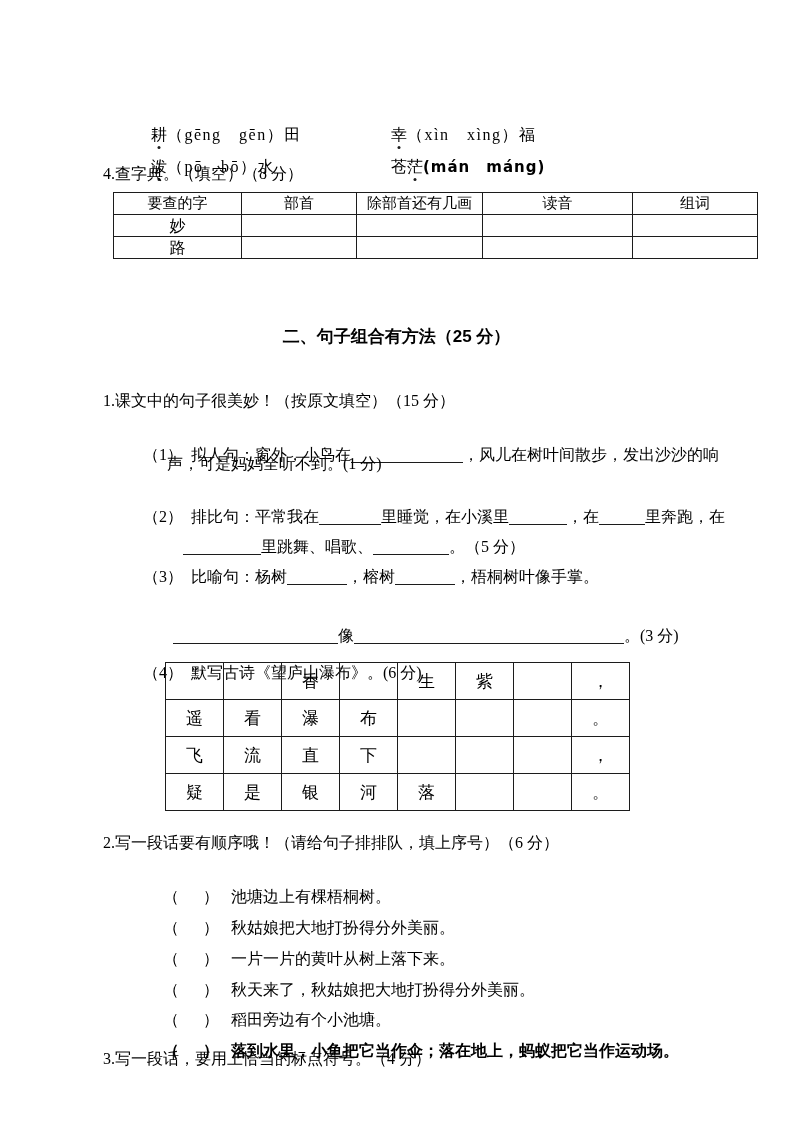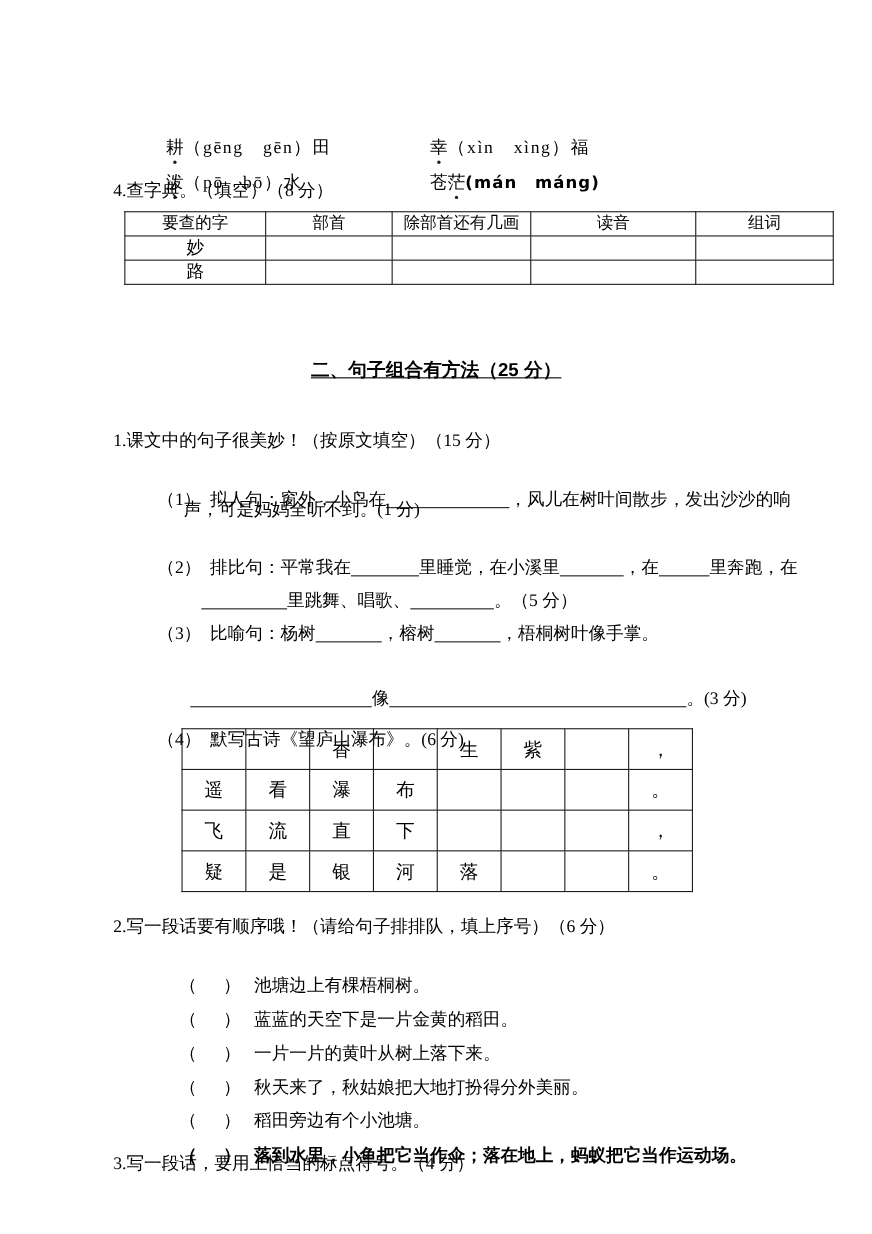--- a/index.html
+++ b/index.html
@@ -20,21 +20,21 @@
     content:""; position:absolute; left:50%; bottom:-4px;
     width:3px; height:3px; background:#1c1c1c; border-radius:50%;
     transform:translateX(-50%);
   }
   .pin { letter-spacing:1.5px; }
   .pin-sans { font-family:"DejaVu Sans","Liberation Sans",sans-serif; font-weight:bold; font-size:15px; letter-spacing:1px; }
   .pin-col { display:inline-block; width:240px; }
   .sec-title {
     left:0; width:793px; text-align:center;
     font-family:"Liberation Sans","DejaVu Sans",sans-serif;
-    font-weight:bold; font-size:17px;text-decoration:underline;
+    font-weight:bold; font-size:17px;
   }
   table { border-collapse:collapse; }
   .dict th, .dict td {
     border:1px solid #1c1c1c; text-align:center; vertical-align:middle;
     font-weight:normal; height:16px; font-size:15px;
   }
   .dict td.char-cell { font-size:16px; }
   .poem td {
     border:1px solid #1c1c1c; width:58px; height:37px;
     text-align:center; vertical-align:middle; font-size:17px;
@@ -152,21 +152,21 @@
       <td>。</td>
     </tr>
   </tbody></table>
 
   <div class="abs" style="top:832px; left:103px;">2.写一段话要有顺序哦！（请给句子排排队，填上序号）（6 分）</div>
 
   <div class="abs" style="top:865px; left:147px;">
     <span>（</span><span class="seq-slot"></span><span>）</span><span class="seq-text">池塘边上有棵梧桐树。</span>
   </div>
   <div class="abs" style="top:896px; left:147px;">
-    <span>（</span><span class="seq-slot"></span><span>）</span><span class="seq-text">蓝蓝的天空下是一片金黄的稻田。</span>
+    <span>（</span><span class="seq-slot"></span><span>）</span><span class="seq-text">秋姑娘把大地打扮得分外美丽。</span>
   </div>
   <div class="abs" style="top:927px; left:147px;">
     <span>（</span><span class="seq-slot"></span><span>）</span><span class="seq-text">一片一片的黄叶从树上落下来。</span>
   </div>
   <div class="abs" style="top:988px; left:147px;">
     <span>（</span><span class="seq-slot"></span><span>）</span><span class="seq-text">稻田旁边有个小池塘。</span>
   </div>
   <div class="abs" style="top:958px; left:147px;">
     <span>（</span><span class="seq-slot"></span><span>）</span><span class="seq-text">秋天来了，秋姑娘把大地打扮得分外美丽。</span>
   </div>

